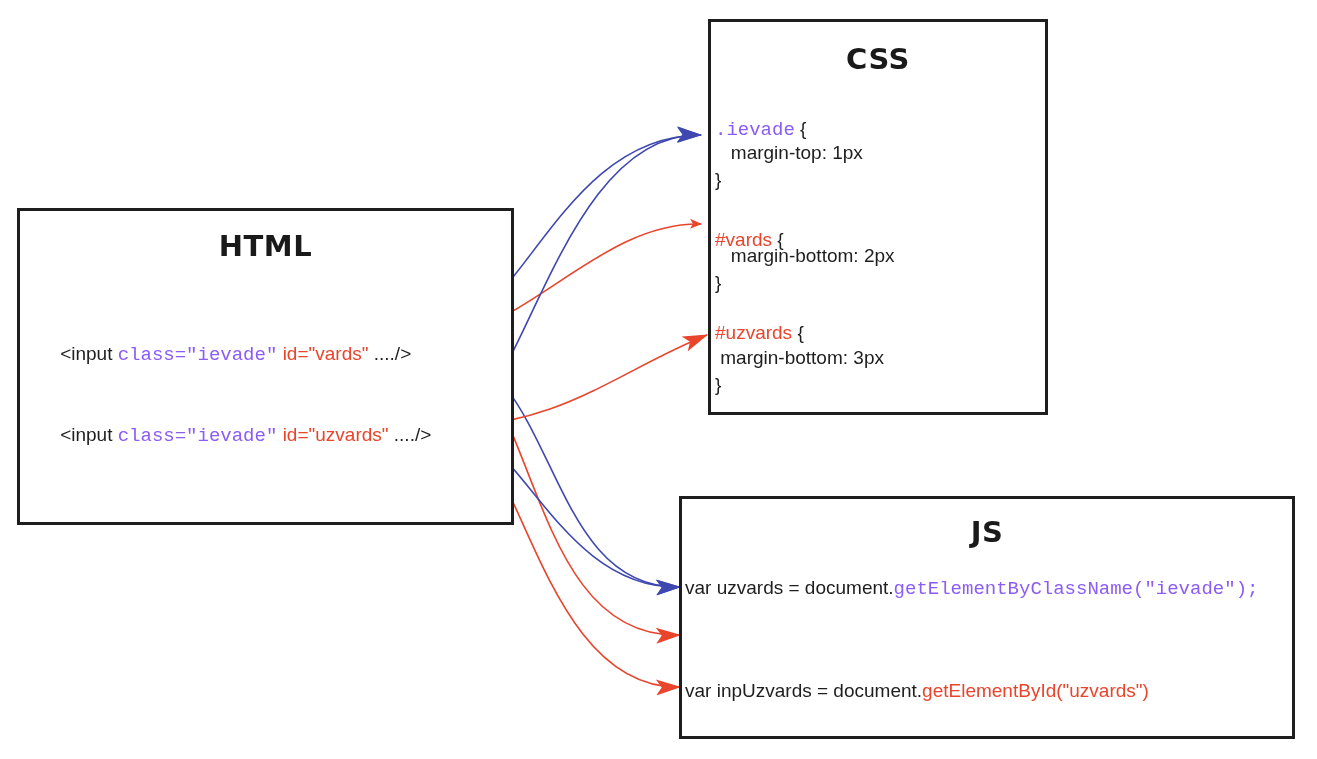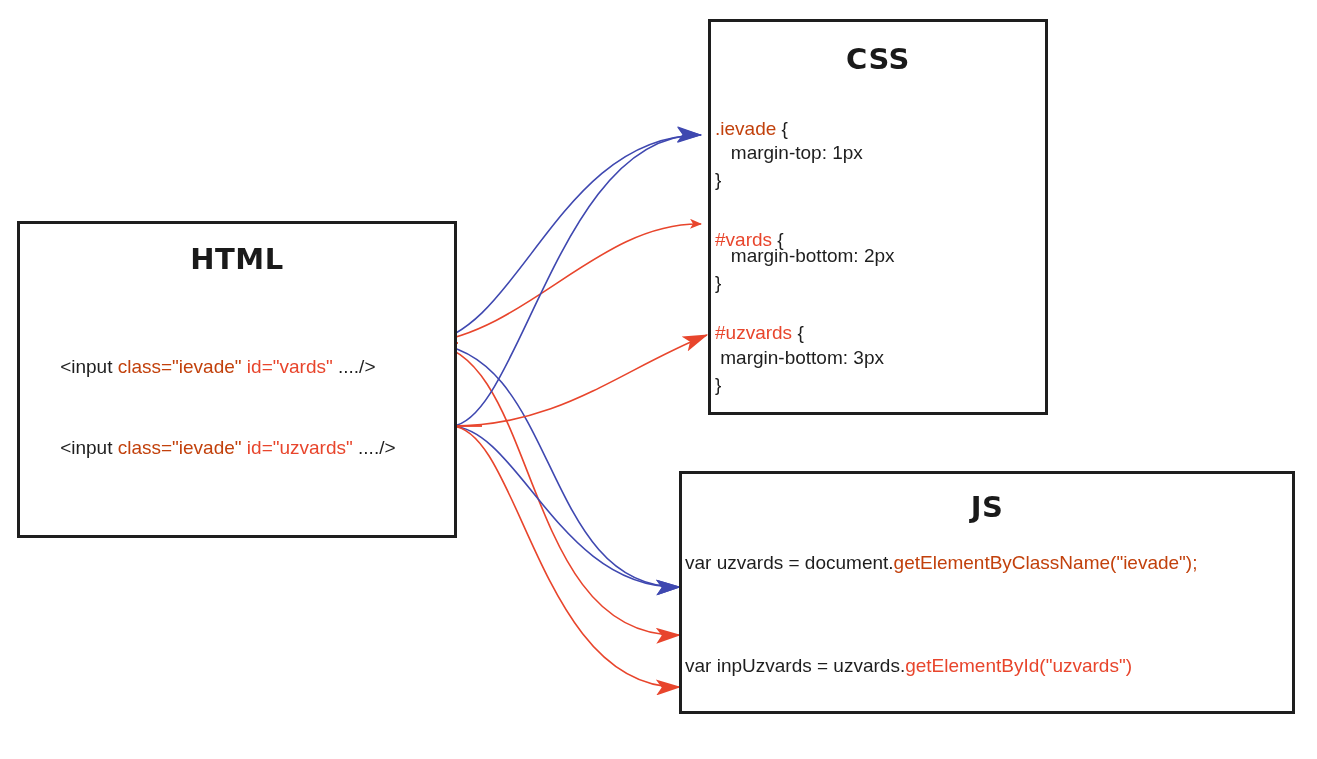--- a/index.html
+++ b/index.html
@@ -2,26 +2,26 @@
 <html><head>
   <meta charset="utf-8">
   <style>
     html, body { margin: 0; padding: 0; background: #ffffff; }
     body { width: 1317px; height: 759px; position: relative; overflow: hidden;
            font-family: "Liberation Sans", sans-serif; color: #1e1e1e; }
     .box { position: absolute; border: 3px solid #1e1e1e; background: #ffffff; box-sizing: border-box; }
     .title { position: absolute; left: 0; right: 0; text-align: center;
              font-family: "DejaVu Sans", sans-serif; font-weight: bold; font-size: 29px; color: #1a1a1a; letter-spacing: 0.5px; }
     .code { position: absolute; font-size: 19px; white-space: pre; line-height: 1; }
-    .blue { color: #c2410c; }
+    .blue { color: #8b5cf6; font-family: Liberation Mono, monospace; }
     .red  { color: #e8452c; }
     .dark { color: #1e1e1e; }
-    #html-box { left: 17px; top: 221px; width: 440px; height: 317px; }
+    #html-box { left: 17px; top: 208px; width: 497px; height: 317px; }
     #css-box  { left: 708px; top: 19px; width: 340px; height: 396px; }
-    #js-box   { left: 679px; top: 471px; width: 616px; height: 243px; }
+    #js-box   { left: 679px; top: 496px; width: 616px; height: 243px; }
     svg#connectors { position: absolute; left: 0; top: 0; width: 1317px; height: 759px; pointer-events: none; }
     svg#connectors path.edge { fill: none; stroke-width: 1.6; pointer-events: stroke; }
   </style>
 </head>
 <body>
 
 <svg id="connectors" xmlns="http://www.w3.org/2000/svg">
   <defs>
     <marker id="arrow-blue" viewBox="0 0 12 10" refX="11" refY="5" markerWidth="12" markerHeight="10" markerUnits="userSpaceOnUse" orient="auto">
       <path d="M0,0 L12,5 L0,10 L3,5 Z" fill="#3f48b0"></path>
@@ -78,14 +78,14 @@
   <div>
     <div class="code" style="left: 4px; top: 301px;"><span class="red">#uzvards</span><span class="dark"> {</span></div>
     <div class="code dark" style="left: 4px; top: 326px;"> margin-bottom: 3px</div>
     <div class="code dark" style="left: 4px; top: 353px;">}</div>
   </div>
 </div>
 
 <div class="box" id="js-box">
   <div class="title" style="top: 16px;">JS</div>
   <div class="code" style="left: 3px; top: 79px;"><span class="dark">var uzvards = document.</span><span class="blue">getElementByClassName("ievade");</span></div>
-  <div class="code" style="left: 3px; top: 182px;"><span class="dark">var inpUzvards = uzvards.</span><span class="red">getElementById("uzvards")</span></div>
+  <div class="code" style="left: 3px; top: 182px;"><span class="dark">var inpUzvards = document.</span><span class="red">getElementById("uzvards")</span></div>
 </div>
 
 </body></html>

